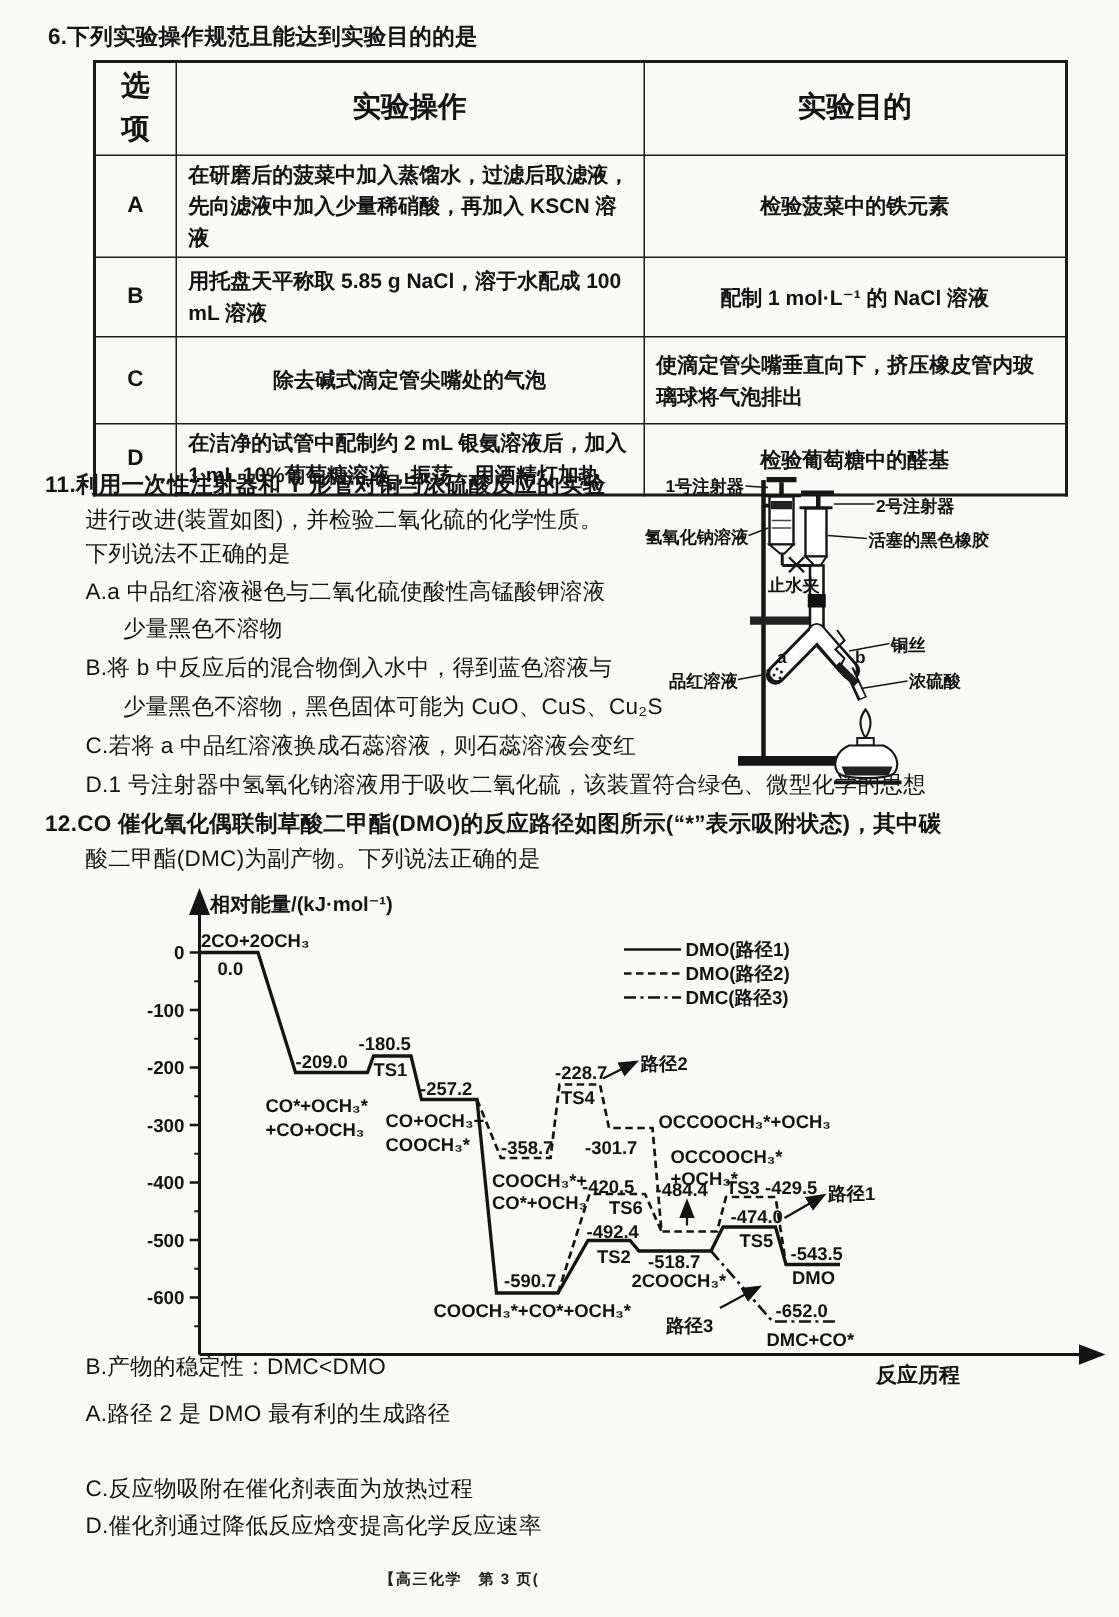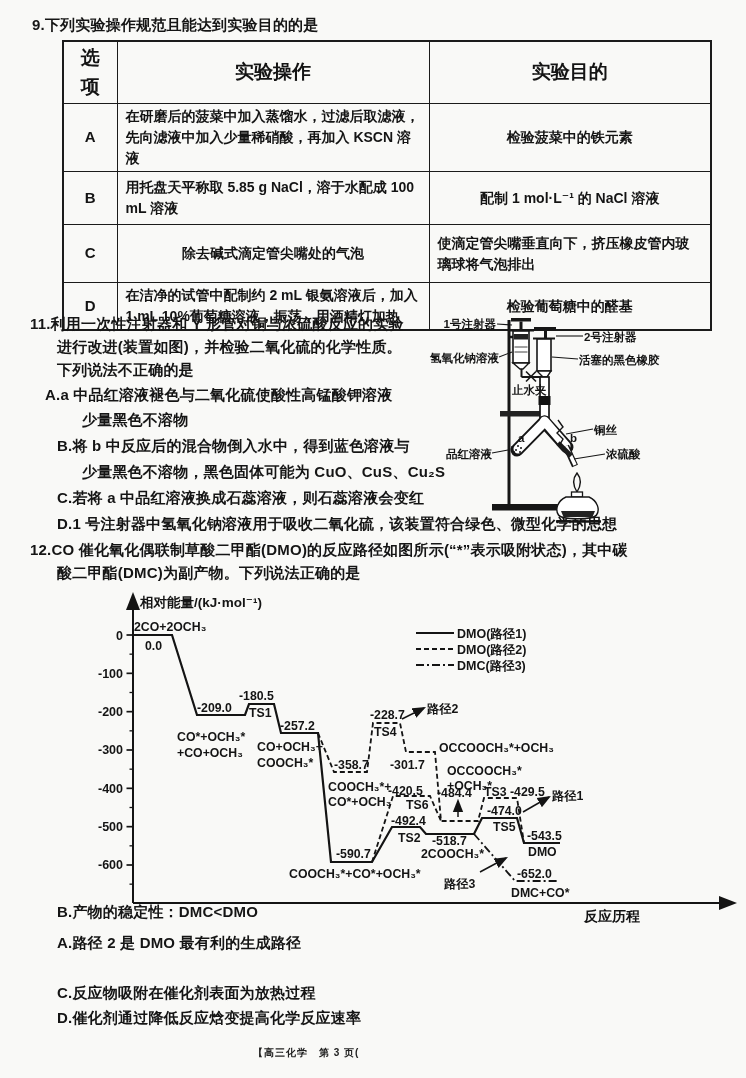--- a/index.html
+++ b/index.html
@@ -2,21 +2,21 @@
 <html><head>
 <meta charset="utf-8">
 <style>
   html,body{margin:0;padding:0;}
   body{
     width:746px;height:1078px;position:relative;overflow:hidden;
     background:#f9f9f7;color:#161616;
     font-family:"Liberation Sans","DejaVu Sans",sans-serif;
   }
   .abs{position:absolute;}
-  .line{position:absolute;white-space:nowrap;font-size:15px;font-weight:700;
+  .line{position:absolute;white-space:nowrap;font-size:15px;font-weight:400;
         color:#151515;letter-spacing:.2px;line-height:17px;}
   .qhead{font-weight:700;}
   
   #q10-table{position:absolute;left:62px;top:40px;width:650px;
     border-collapse:collapse;table-layout:fixed;
     font-size:14px;font-weight:600;color:#141414;}
   #q10-table th,#q10-table td{border:1.7px solid #1b1b1b;padding:2px 8px;line-height:1.5;}
   #q10-table{border:2.4px solid #1b1b1b;}
   #q10-table th{font-size:19px;font-weight:700;text-align:center;height:30px;}
   #q10-table td.opt{text-align:center;font-weight:700;font-size:15px;}
@@ -27,21 +27,21 @@
   
   svg text{font-family:"Liberation Sans","DejaVu Sans",sans-serif;font-weight:700;fill:#141414;}
   #apparatus-svg text{font-size:11.5px;}
   
   #footer{position:absolute;left:253px;top:1046px;font-size:10px;font-weight:700;
           letter-spacing:1px;color:#222;}
 </style>
 </head>
 <body>
 
-<div class="line qhead" style="left:32px;top:16px;">9.下列实验操作规范且能达到实验目的的是</div>
+<div class="line qhead" style="left:32px;top:16px;">6.下列实验操作规范且能达到实验目的的是</div>
 
 <table id="q10-table">
   <colgroup>
       <col class="c1">
       <col class="c2">
       <col class="c3">
     </colgroup>
   <tbody>
       <tr>
     <th>选项</th>
@@ -67,21 +67,21 @@
     <td class="opt">D</td>
     <td class="left">在洁净的试管中配制约 2 mL 银氨溶液后，加入 1 mL 10%葡萄糖溶液，振荡，用酒精灯加热</td>
     <td class="center">检验葡萄糖中的醛基</td>
   </tr>
 </tbody>
   </table>
 
 <div class="line qhead" style="left:30px;top:315px;">11.利用一次性注射器和 Y 形管对铜与浓硫酸反应的实验</div>
 <div class="line" style="left:57px;top:338px;">进行改进(装置如图)，并检验二氧化硫的化学性质。</div>
 <div class="line" style="left:57px;top:361px;">下列说法不正确的是</div>
-<div class="line" style="left:45px;top:386px;">A.a 中品红溶液褪色与二氧化硫使酸性高锰酸钾溶液</div>
+<div class="line" style="left:57px;top:386px;">A.a 中品红溶液褪色与二氧化硫使酸性高锰酸钾溶液</div>
 <div class="line" style="left:82px;top:411px;">少量黑色不溶物</div>
 <div class="line" style="left:57px;top:437px;">B.将 b 中反应后的混合物倒入水中，得到蓝色溶液与</div>
 <div class="line" style="left:82px;top:463px;">少量黑色不溶物，黑色固体可能为 CuO、CuS、Cu₂S</div>
 <div class="line" style="left:57px;top:489px;">C.若将 a 中品红溶液换成石蕊溶液，则石蕊溶液会变红</div>
 <div class="line" style="left:57px;top:515px;">D.1 号注射器中氢氧化钠溶液用于吸收二氧化硫，该装置符合绿色、微型化学的思想</div>
 
 <svg id="apparatus-svg" class="abs" style="left:425px;top:308px;" width="321" height="222" viewBox="425 308 321 222">
 
   <g>
     <line x1="509" y1="320" x2="509" y2="505" stroke="#161616" stroke-width="3"></line>

